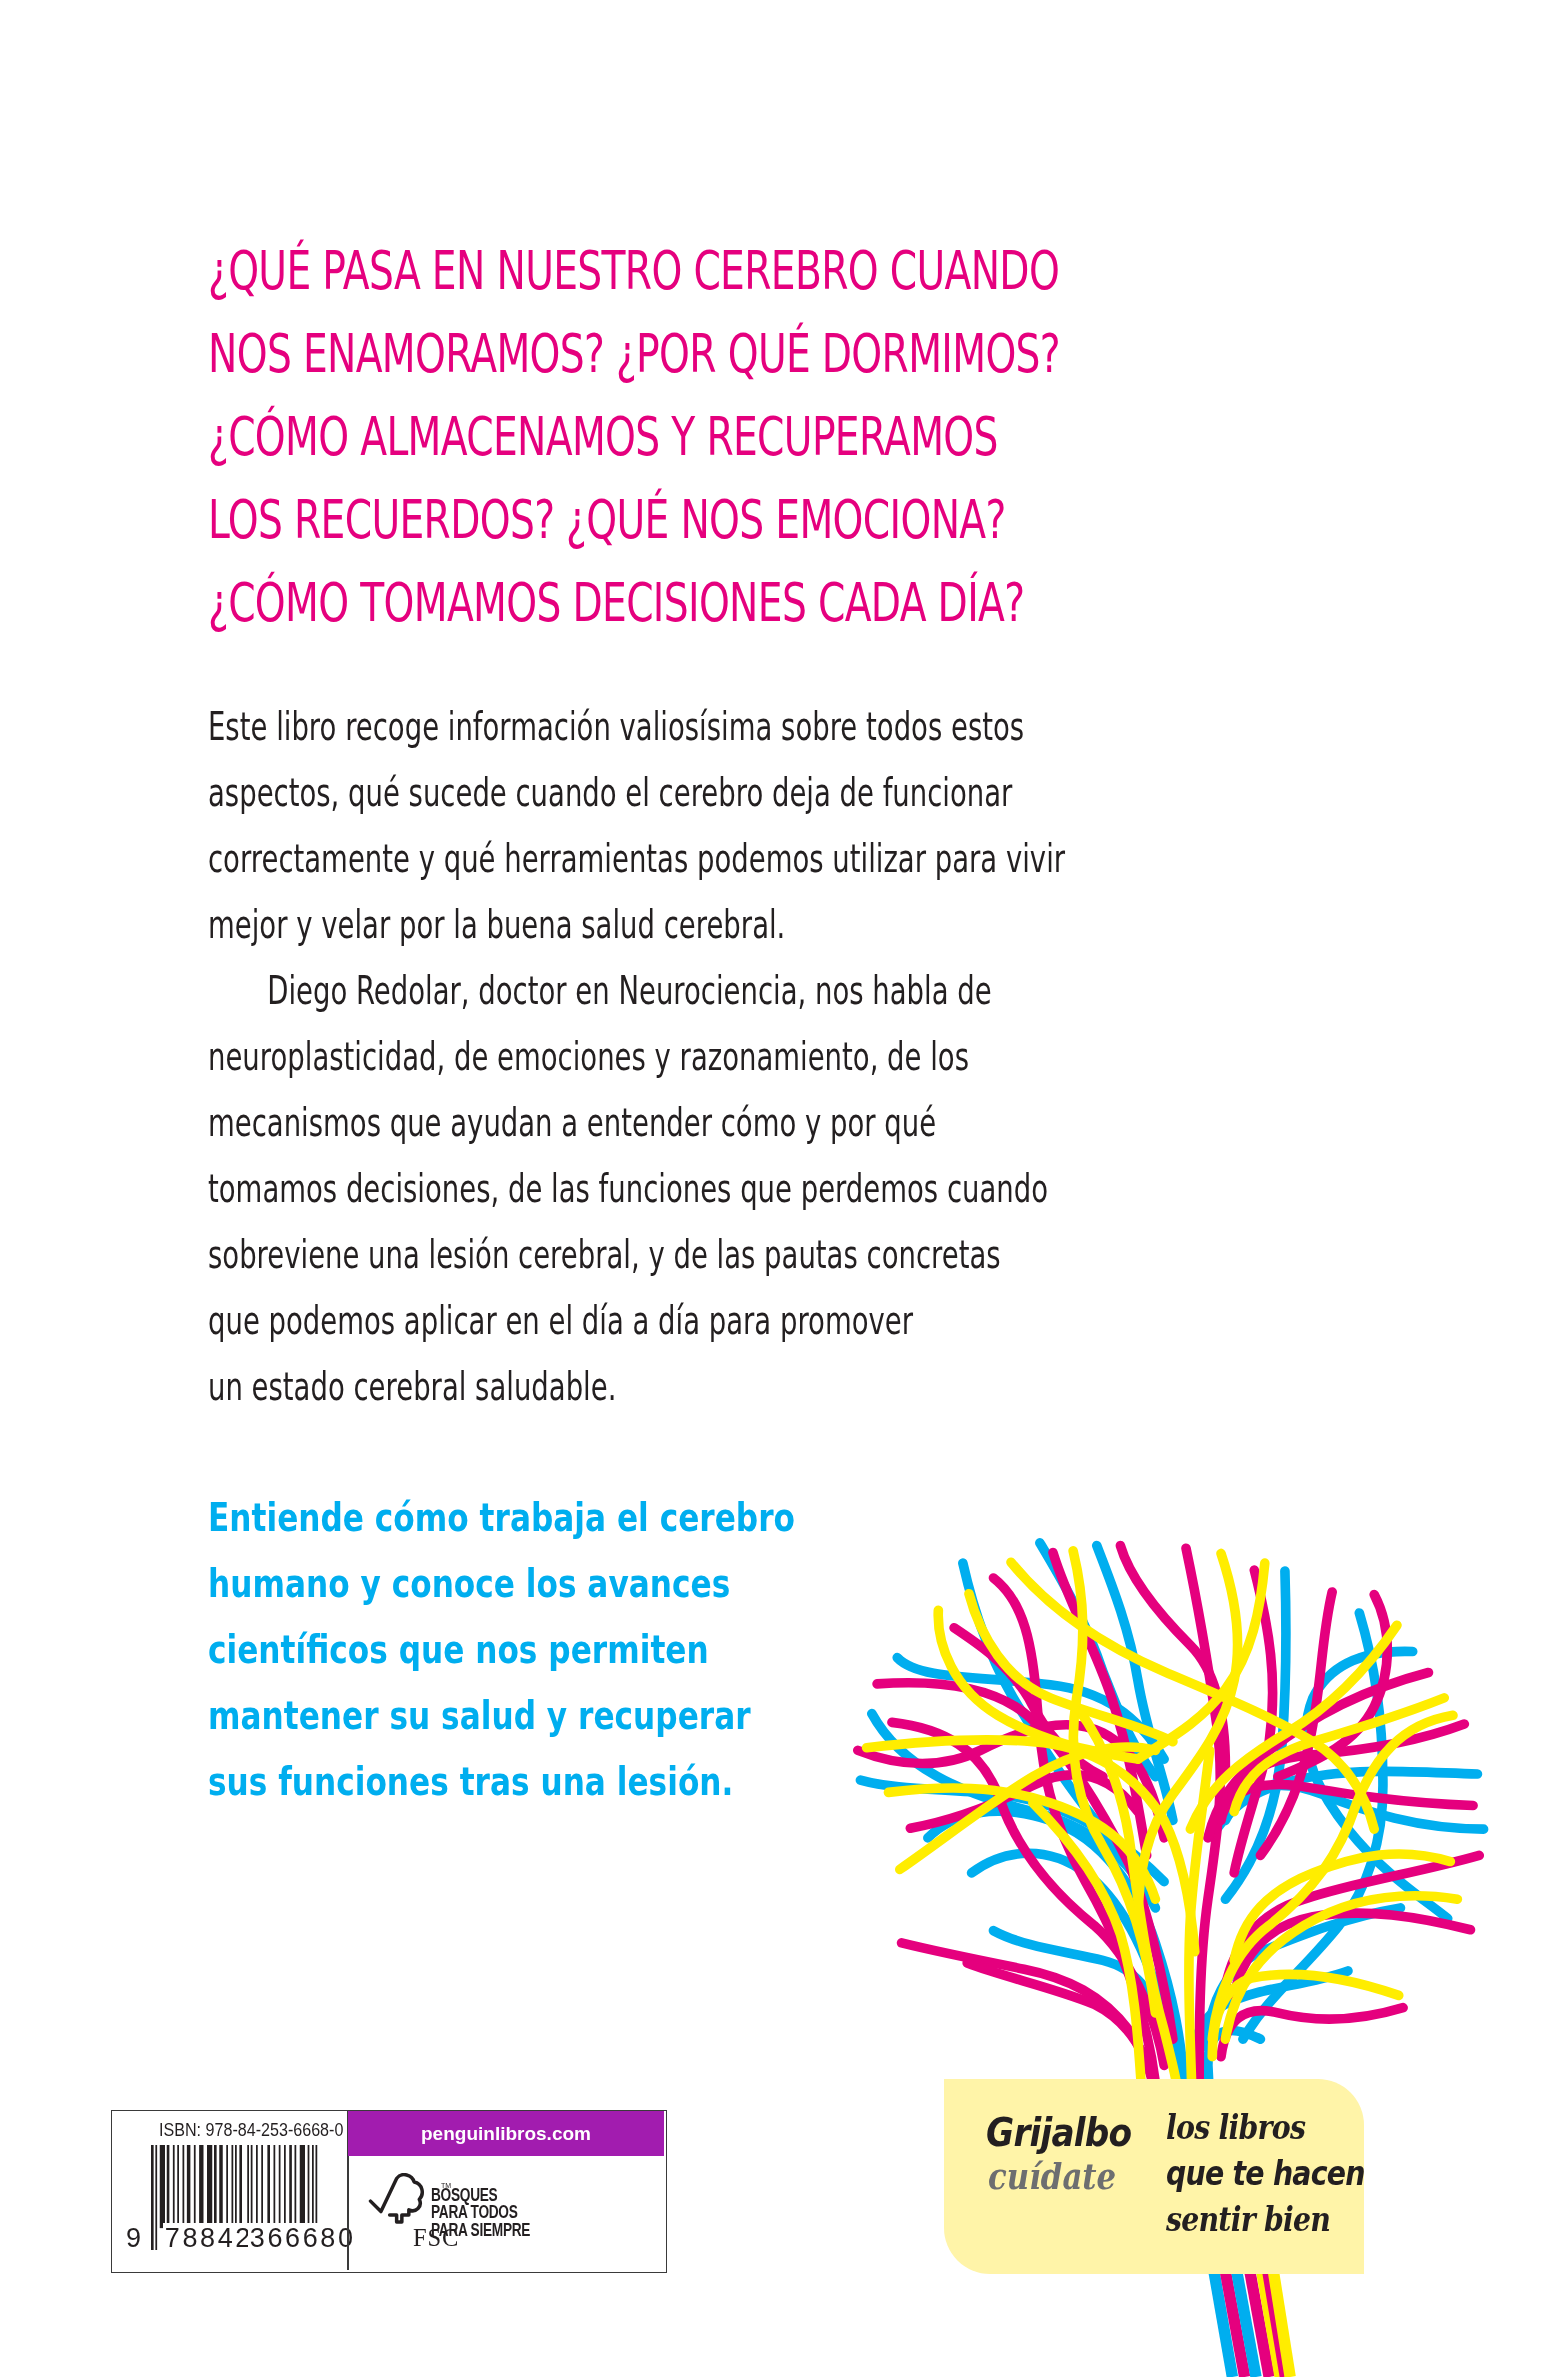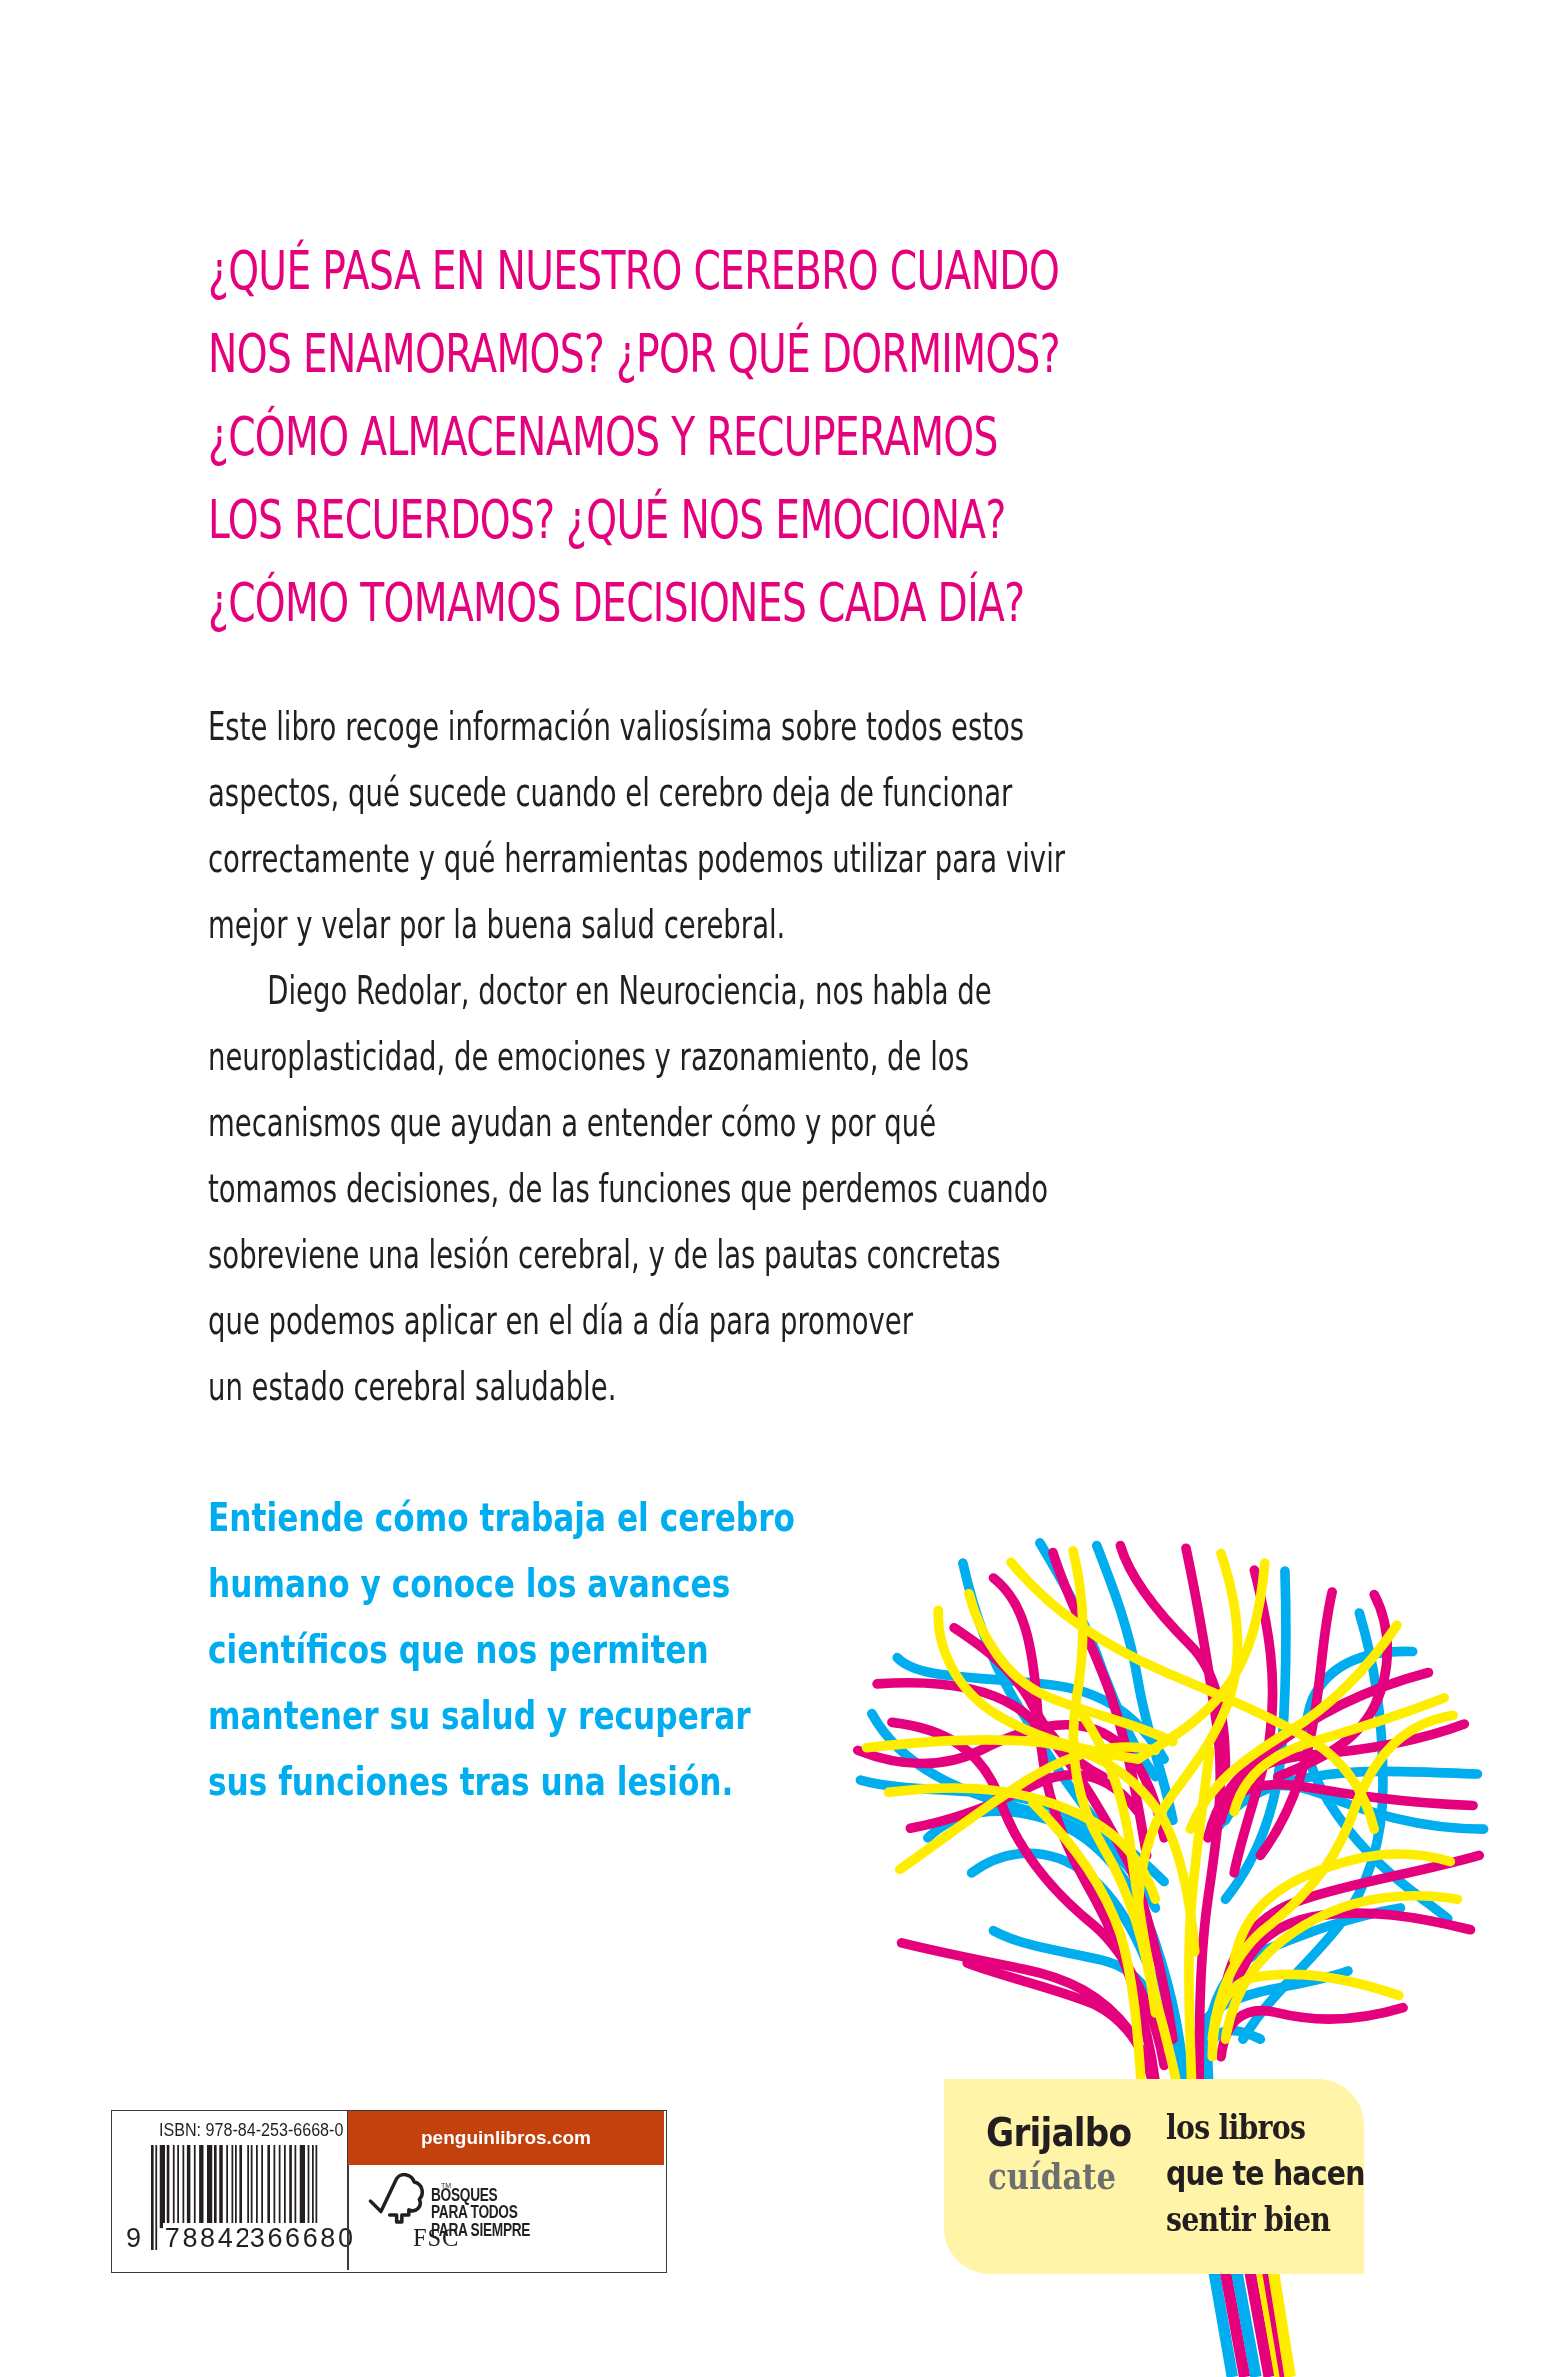--- a/index.html
+++ b/index.html
@@ -54,22 +54,22 @@
     .barcode-digits {
       position: absolute; left: 14px; top: 112px;
       font-family: "Liberation Sans", sans-serif; font-size: 27px; color: #231F20;
       white-space: nowrap; letter-spacing: 2.6px;
     }
     .barcode-digits .d0 { position: absolute; left: 0; top: 0; }
     .barcode-digits .d1 { position: absolute; left: 37px; top: 0; background:#fff; padding:0 1.8px; }
     .barcode-digits .d2 { position: absolute; left: 122px; top: 0; background:#fff; padding:0 1.8px; }
     .divider-v { position: absolute; left: 235px; top: 0; width: 1.8px; height: 159px; background: #3a3a3a; }
     .web-panel {
-      position: absolute; left: 236px; top: 0; width: 316px; height: 54px;
-      background: #c2410c; color: #fff;
+      position: absolute; left: 236px; top: 0; width: 316px; height: 45px;
+      background: #a21caf; color: #fff;
       font-family: "Liberation Sans", sans-serif; font-weight: bold; font-size: 19px;
       display: flex; align-items: center; justify-content: center;
     }
     .fsc-panel { position: absolute; left: 236px; top: 50px; width: 316px; height: 109px; }
     .fsc-tree { position: absolute; left: 19px; top: 12.3px; }
     .fsc-label {
       position: absolute; left: 29px; top: 63px;
       font-family: "Liberation Serif", serif; font-size: 24.5px; color: #231F20; letter-spacing: 0.9px; margin-left: 36px;
     }
     .fsc-claim {
@@ -78,20 +78,21 @@
       color: #231F20; transform: scaleX(0.72); transform-origin: left top; white-space: nowrap;
       letter-spacing: -0.4px;
     }
     .fsc-claim div { height: 17.5px; }
     .tm { position: absolute; left: 93px; top: 21px; font-family: "Liberation Sans", sans-serif; font-size: 7px; color: #231F20; }
 
     .publisher-box {
       position: absolute; left: 944px; top: 2079px; width: 420px; height: 195px;
       background: #FFF4A8;
       border-radius: 0 46px 0 46px;
+      font-style: italic;
     }
     .brand {
       position: absolute; left: 42px; top: 31px;
       font-family: "DejaVu Sans", sans-serif; font-weight: bold; font-size: 39px; color: #231F20;
       transform: scaleX(0.88); transform-origin: left top; letter-spacing: -0.9px;
     }
     .collection {
       position: absolute; left: 44px; top: 77px;
       font-family: "DejaVu Serif", serif; font-weight: bold; font-size: 35px; color: #6D6E70;
       transform: scaleX(0.88); transform-origin: left top;

